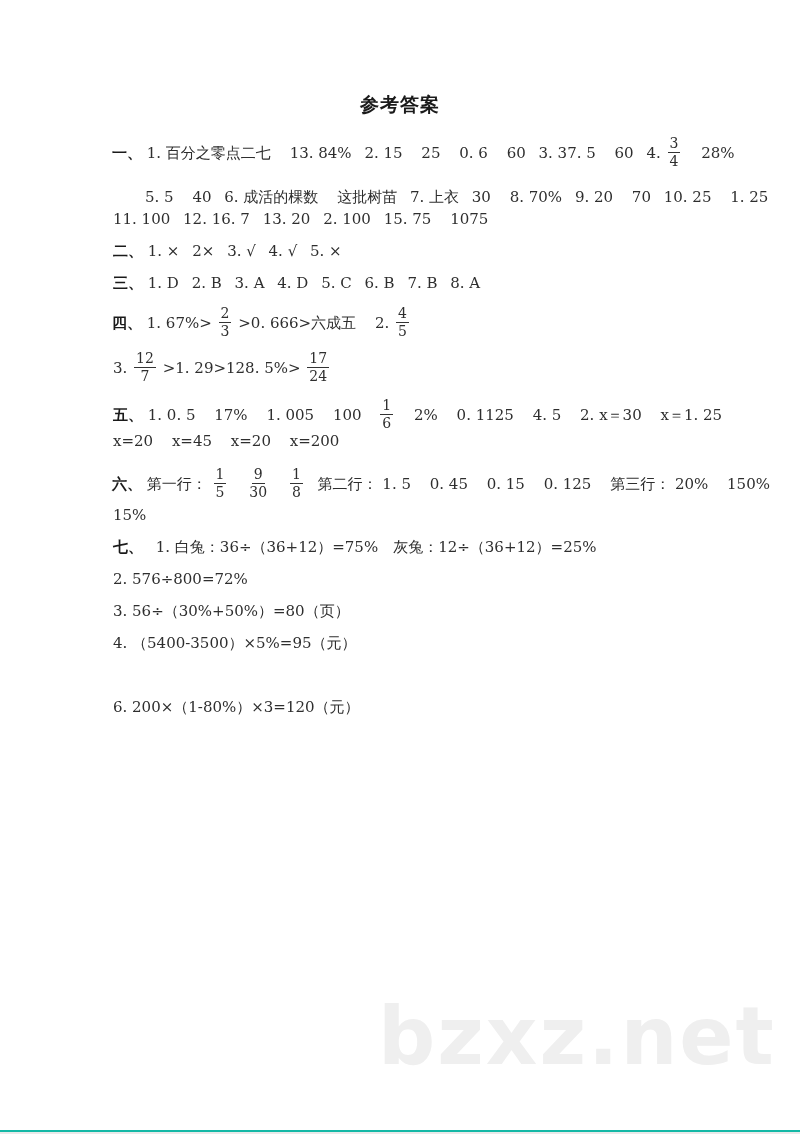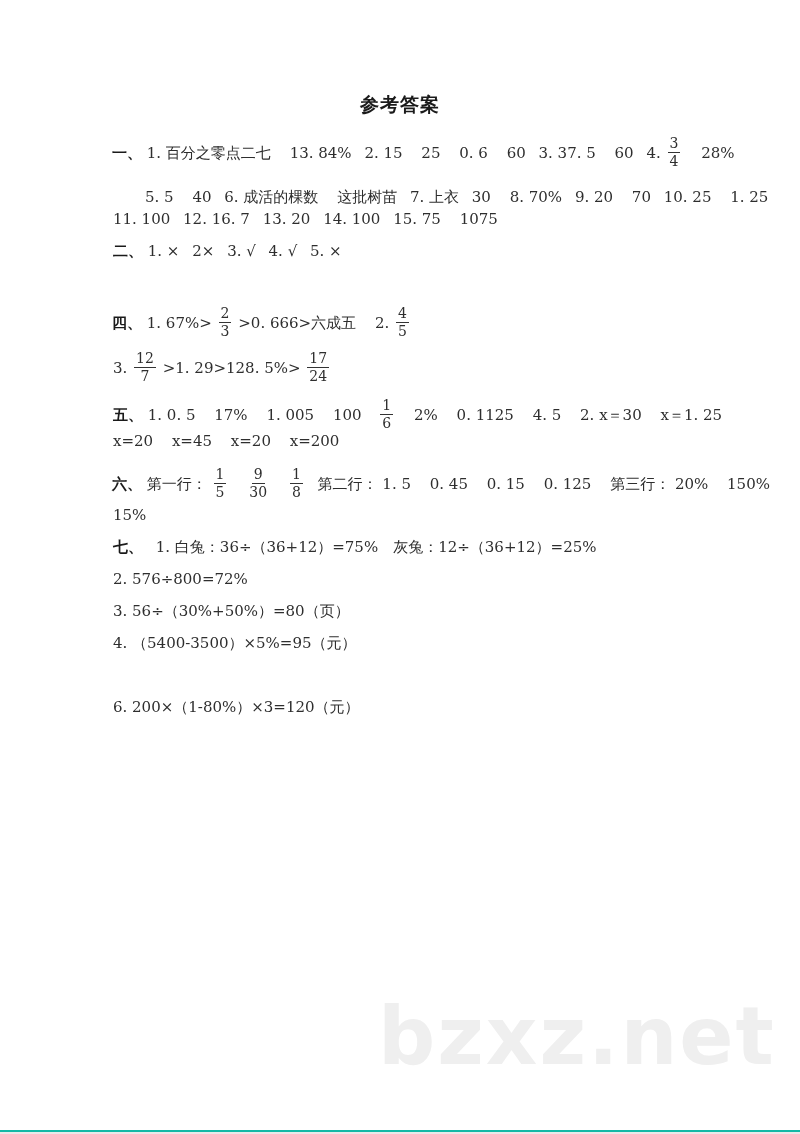--- a/index.html
+++ b/index.html
@@ -66,34 +66,45 @@
     <span class="gap">8. 70%</span>
     <span class="gap2">9. 20</span>
     <span class="gap">70</span>
     <span class="gap2">10. 25</span>
     <span class="gap">1. 25</span>
   </div>
   <div class="line" style="top:208px; left:113px;">
     <span>11. 100</span>
     <span class="gap2">12. 16. 7</span>
     <span class="gap2">13. 20</span>
-    <span class="gap2">14. 100</span>
+    <span class="gap2">2. 100</span>
     <span class="gap2">15. 75</span>
     <span class="gap">1075</span>
   </div>
 
   <div class="line" style="top:240px; left:113px;">
     <span class="sec">二、</span>
     <span>1. ×</span>
     <span class="gap2">2×</span>
     <span class="gap2">3. √</span>
     <span class="gap2">4. √</span>
     <span class="gap2">5. ×</span>
   </div>
 
+  <div class="line" style="top:272px; left:113px;">
+    <span class="sec">三、</span>
+    <span>1. D</span>
+    <span class="gap2">2. B</span>
+    <span class="gap2">3. A</span>
+    <span class="gap2">4. D</span>
+    <span class="gap2">5. C</span>
+    <span class="gap2">6. B</span>
+    <span class="gap2">7. B</span>
+    <span class="gap2">8. A</span>
+  </div>
 
   <div class="line" style="top:305px; left:112px;">
     <span class="sec">四、</span>
     <span>1. 67%&gt;</span>
     <span class="frac">
       <span class="num">2</span>
       <span class="den">3</span>
     </span>
     <span>&gt;0. 666&gt;六成五</span>
     <span class="gap">2.</span>

